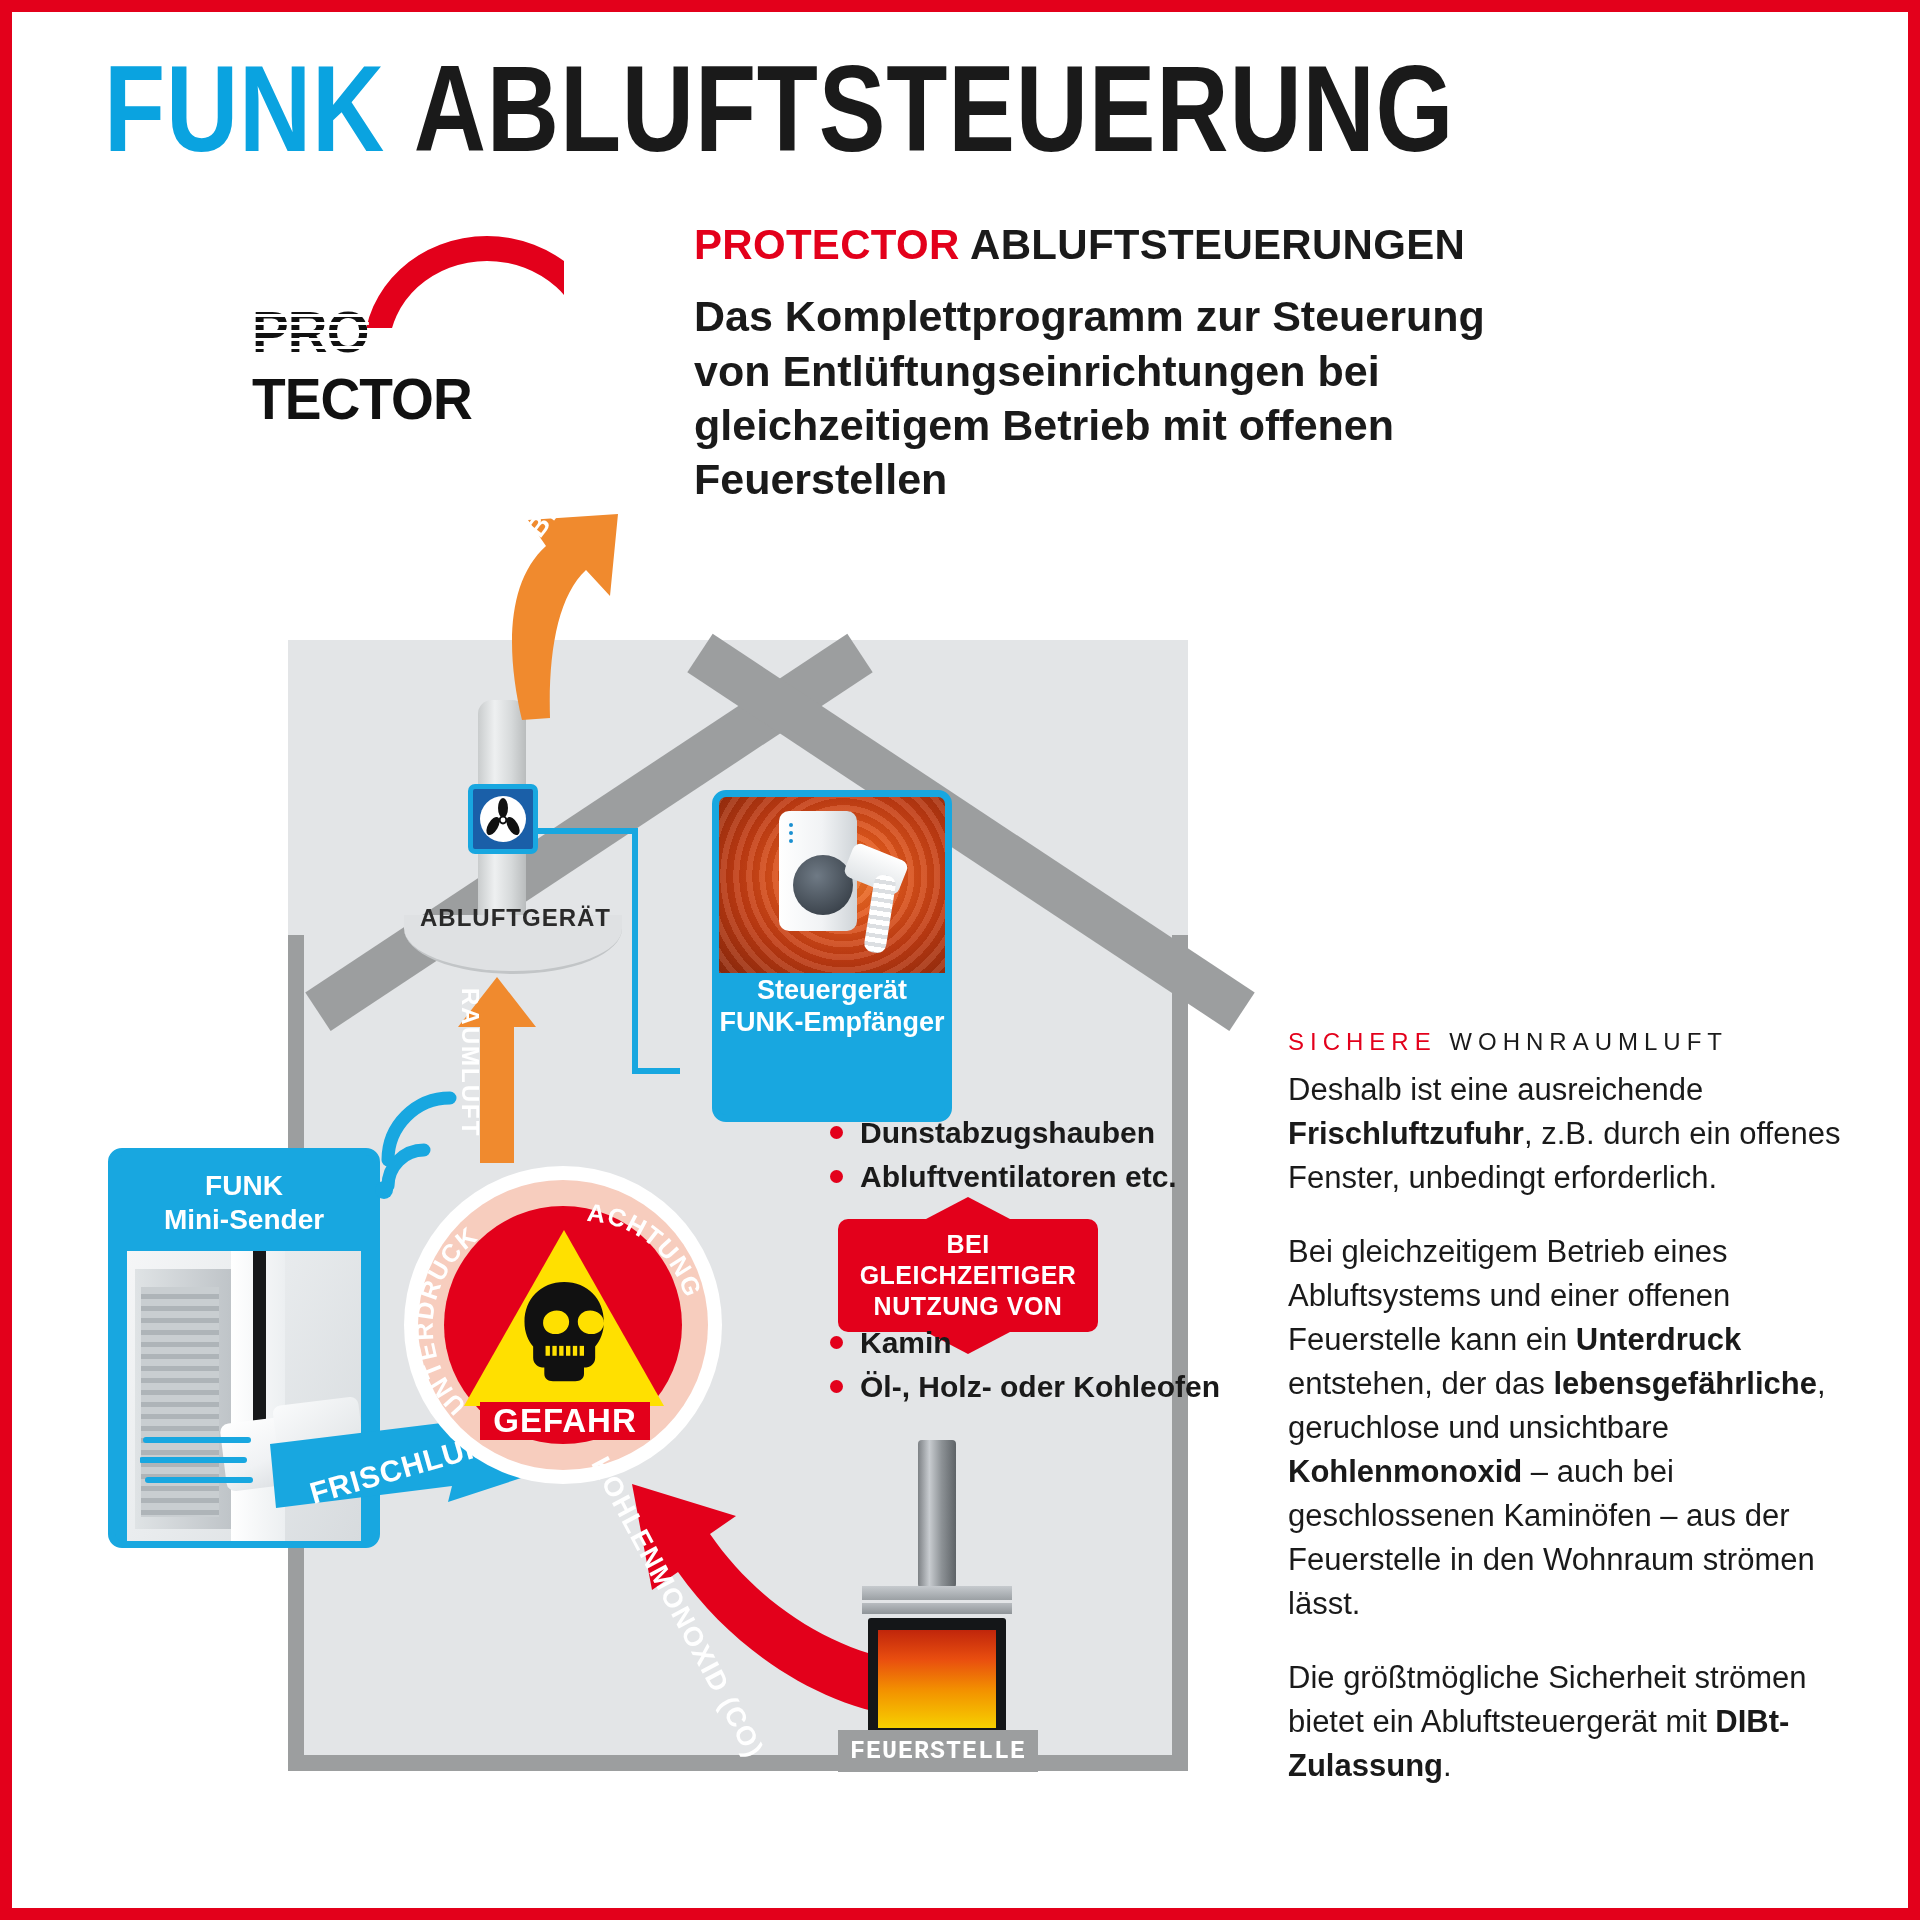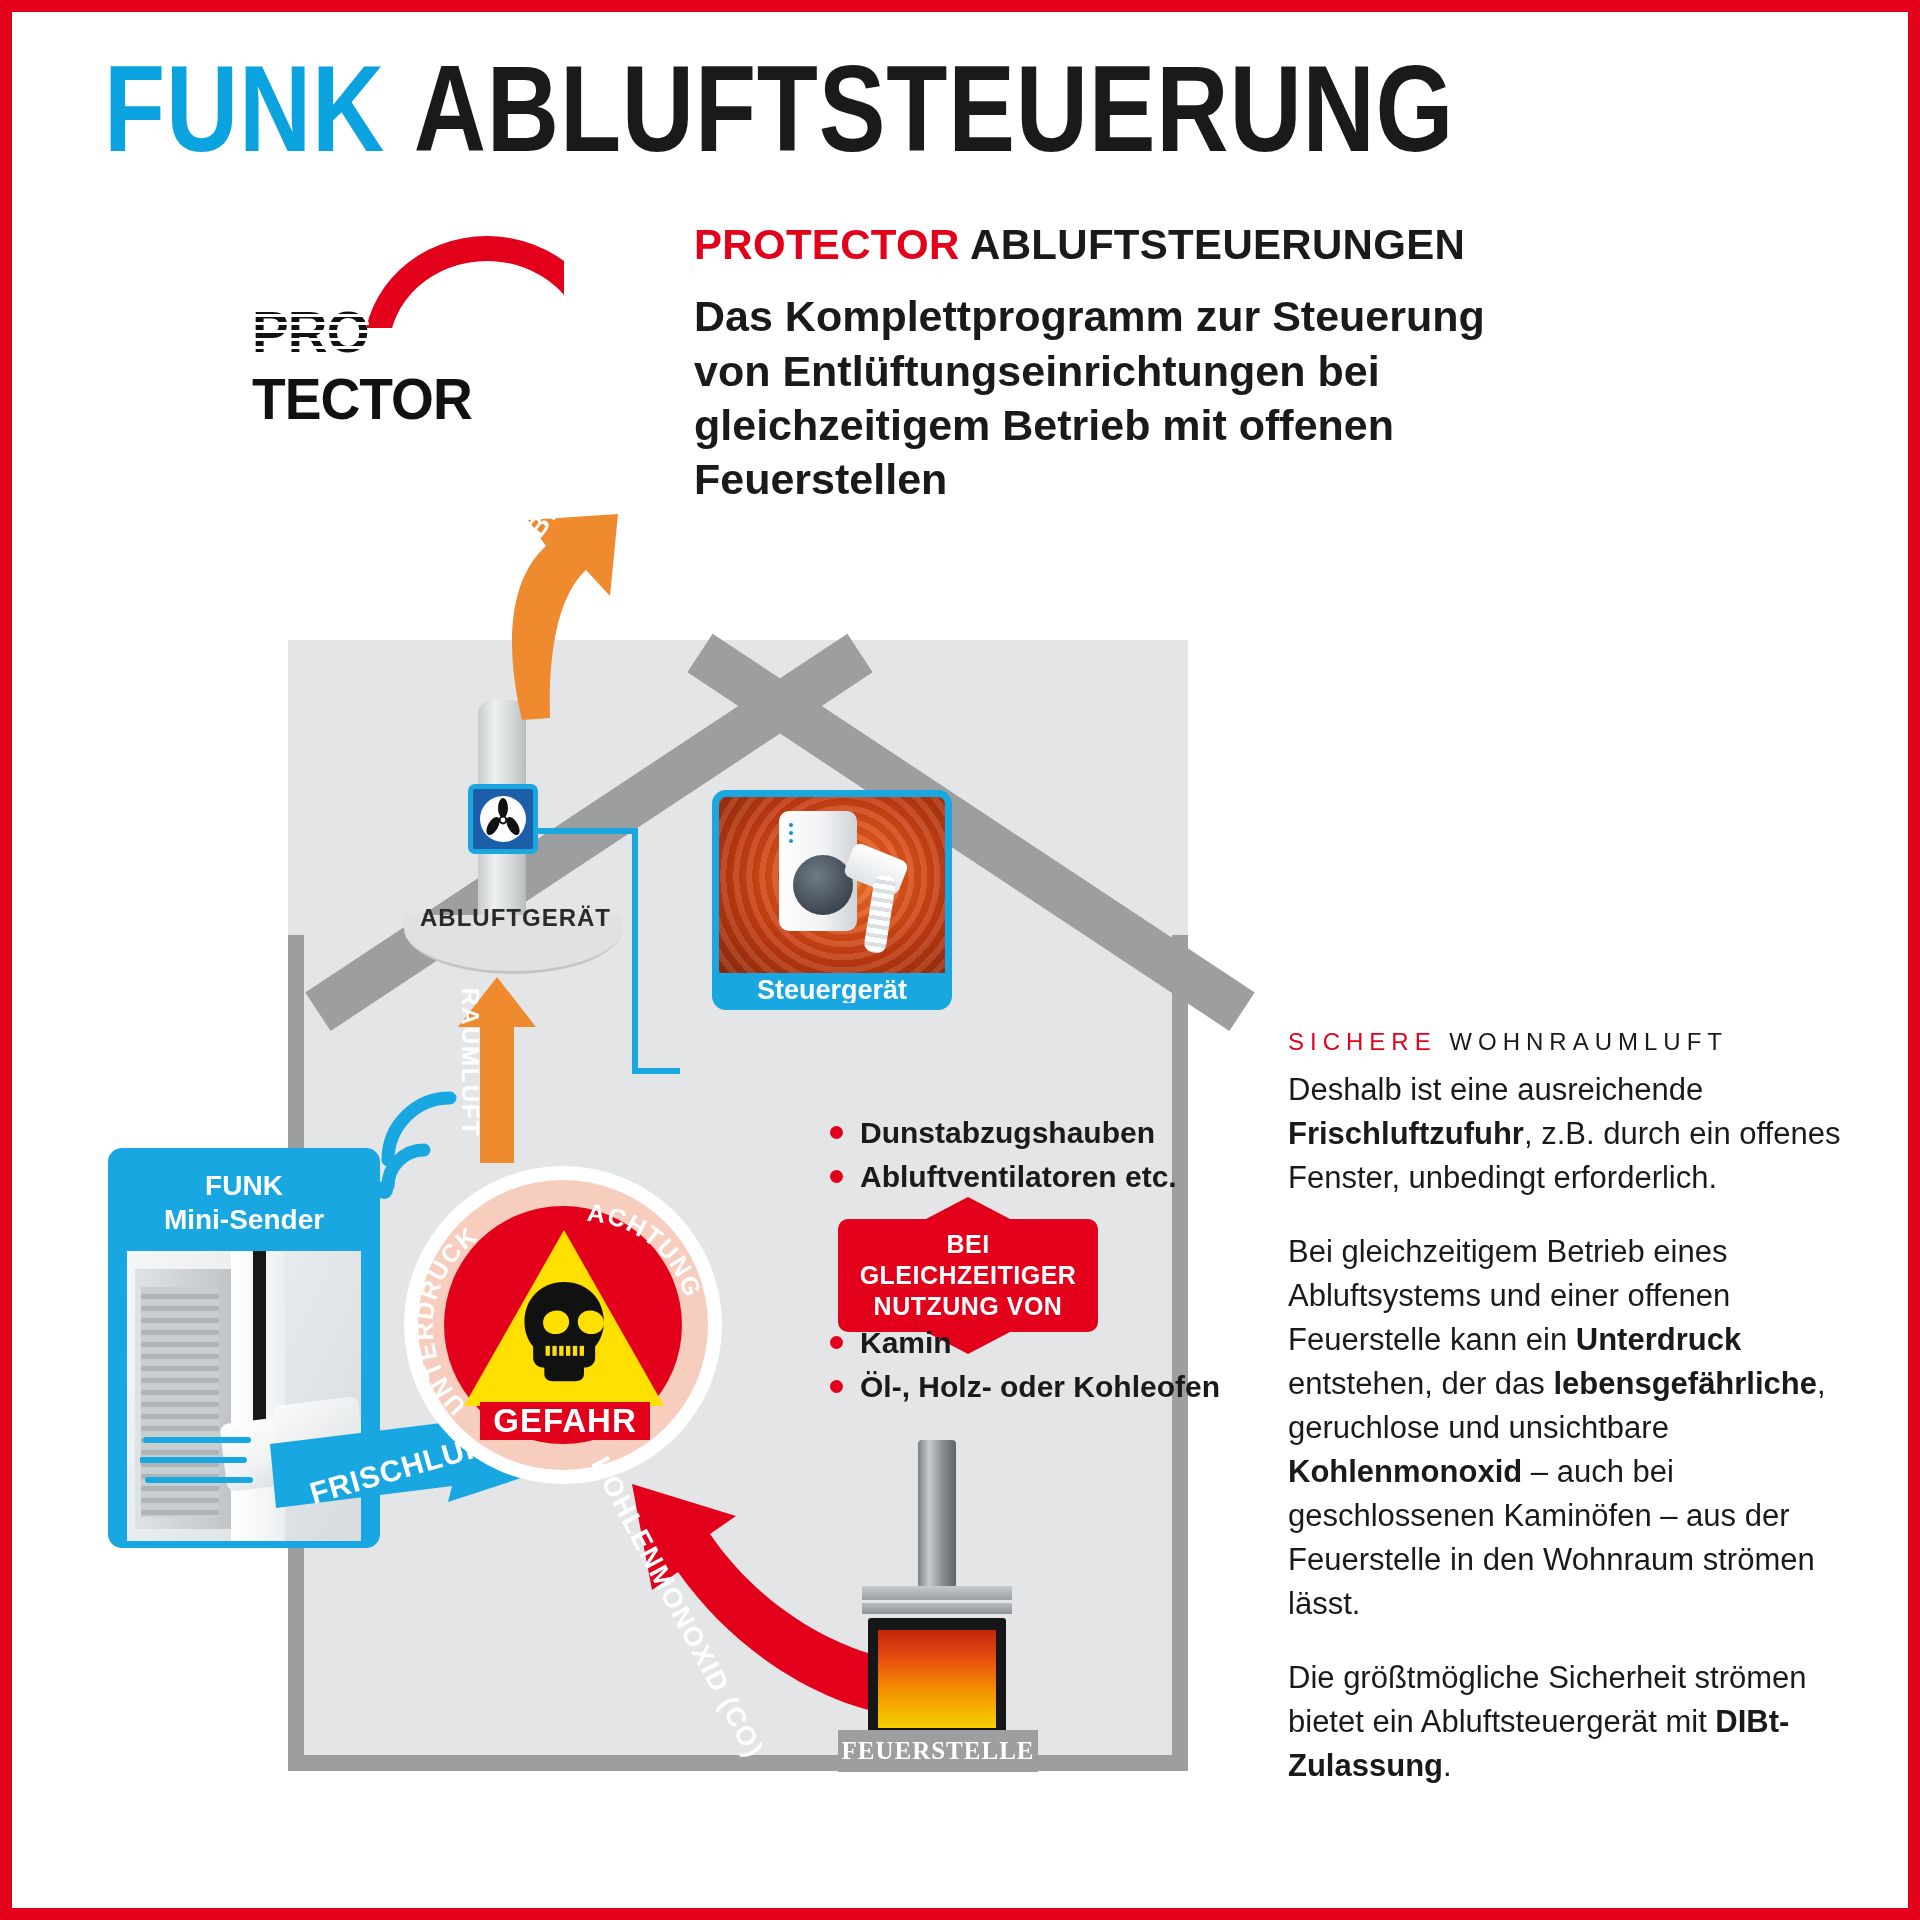--- a/index.html
+++ b/index.html
@@ -84,21 +84,21 @@
        font-family:"Liberation Sans Narrow","Liberation Sans",sans-serif;font-weight:bold;
        font-size:24px;letter-spacing:1px;color:#2a2a2a;}
 
   
   #raumluft{position:absolute;left:452px;top:975px;width:90px;height:190px;}
   #raumluft-label{position:absolute;left:484px;top:988px;color:#fff;font-weight:bold;font-size:24px;
       letter-spacing:2px;font-family:"Liberation Sans Narrow","Liberation Sans",sans-serif;
       transform:rotate(90deg);transform-origin:left top;}
 
   
-  #sg-card{position:absolute;left:712px;top:790px;width:240px;height:220px;
+  #sg-card{position:absolute;left:712px;top:790px;width:240px;height:332px;
      border:7px solid #18a7e0;border-radius:14px;box-sizing:border-box;background:#18a7e0;overflow:hidden;}
   #sg-photo{position:absolute;left:0;top:0;width:226px;height:176px;
      background:radial-gradient(ellipse at 55% 45%,#f07a2a 0%,#e2571c 30%,#c03a12 62%,#8e2a0c 100%);}
   #sg-photo .rings{position:absolute;inset:0;
      background:repeating-radial-gradient(circle at 55% 45%,rgba(255,255,255,.10) 0 6px,rgba(0,0,0,.06) 6px 13px);}
   #sg-label{position:absolute;left:0;top:178px;width:226px;text-align:center;color:#fff;
      font-family:"Liberation Sans Narrow","Liberation Sans",sans-serif;font-weight:bold;
      font-size:27px;line-height:1.18;}
 
   
@@ -168,21 +168,21 @@
      background:linear-gradient(to right,#7d8185 0%,#c8ccd0 30%,#8d9296 62%,#5e6367 100%);border-radius:4px;}
   #stove .top{position:absolute;left:0;top:146px;width:150px;height:14px;
      background:linear-gradient(to bottom,#c6cace,#9ba0a4);}
   #stove .top2{position:absolute;left:0;top:163px;width:150px;height:11px;
      background:linear-gradient(to bottom,#b8bcc0,#8f9498);}
   #stove .box{position:absolute;left:6px;top:178px;width:138px;height:120px;background:#141618;border-radius:3px;}
   #stove .fire{position:absolute;left:16px;top:190px;width:118px;height:98px;
      background:linear-gradient(to top,#f6d000 0%,#f39200 38%,#e94e0f 70%,#c0260b 100%);}
   #feuer-label{position:absolute;left:838px;top:1730px;width:200px;height:42px;background:#9c9e9f;
      display:flex;align-items:center;justify-content:center;color:#fff;font-weight:bold;font-size:25px;
-     letter-spacing:1px;font-family:Liberation Serif, serif;}
+     letter-spacing:1px;font-family:Liberation Mono, monospace;}
 
   
   .bl{position:absolute;font-family:"Liberation Sans Narrow","Liberation Sans",sans-serif;
       font-weight:bold;font-size:30px;color:#1a1a1a;line-height:1.28;}
   .bl li{list-style:none;position:relative;padding-left:34px;margin:0 0 6px 0;white-space:nowrap;}
   .bl li::before{content:"";position:absolute;left:4px;top:12px;width:13px;height:13px;
       border-radius:50%;background:#e3001b;}
   .bl ul{margin:14px;padding:0;}
   #bul1{left:812px;top:1100px;}
   #bul2{left:812px;top:1310px;}

